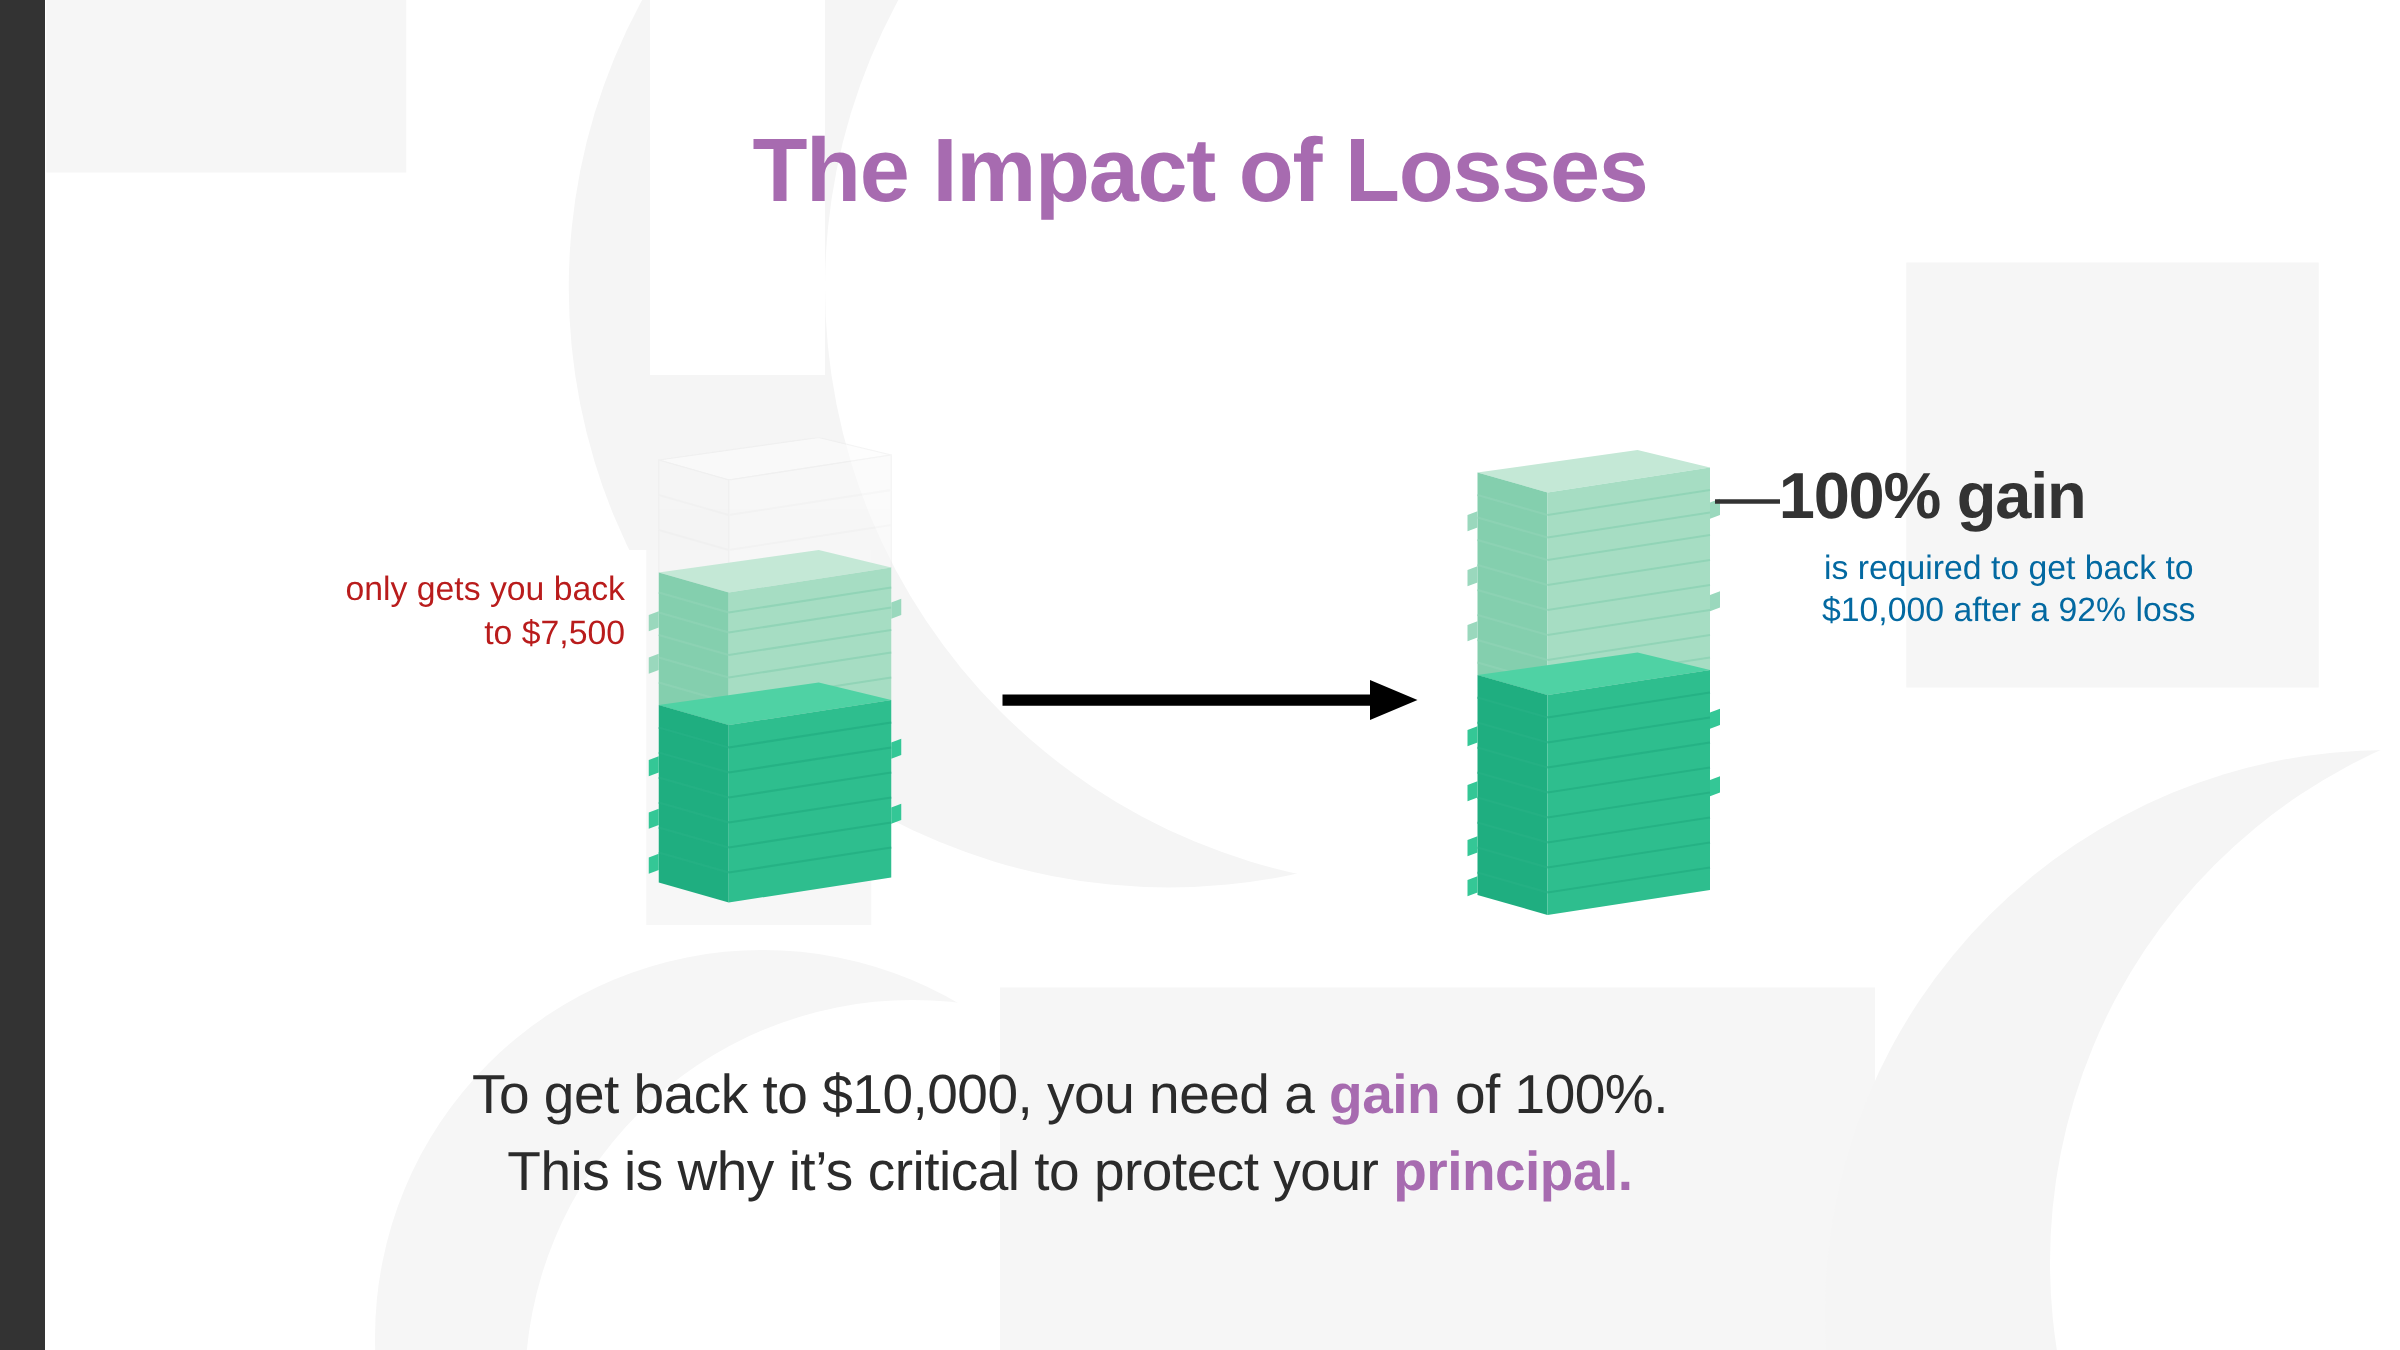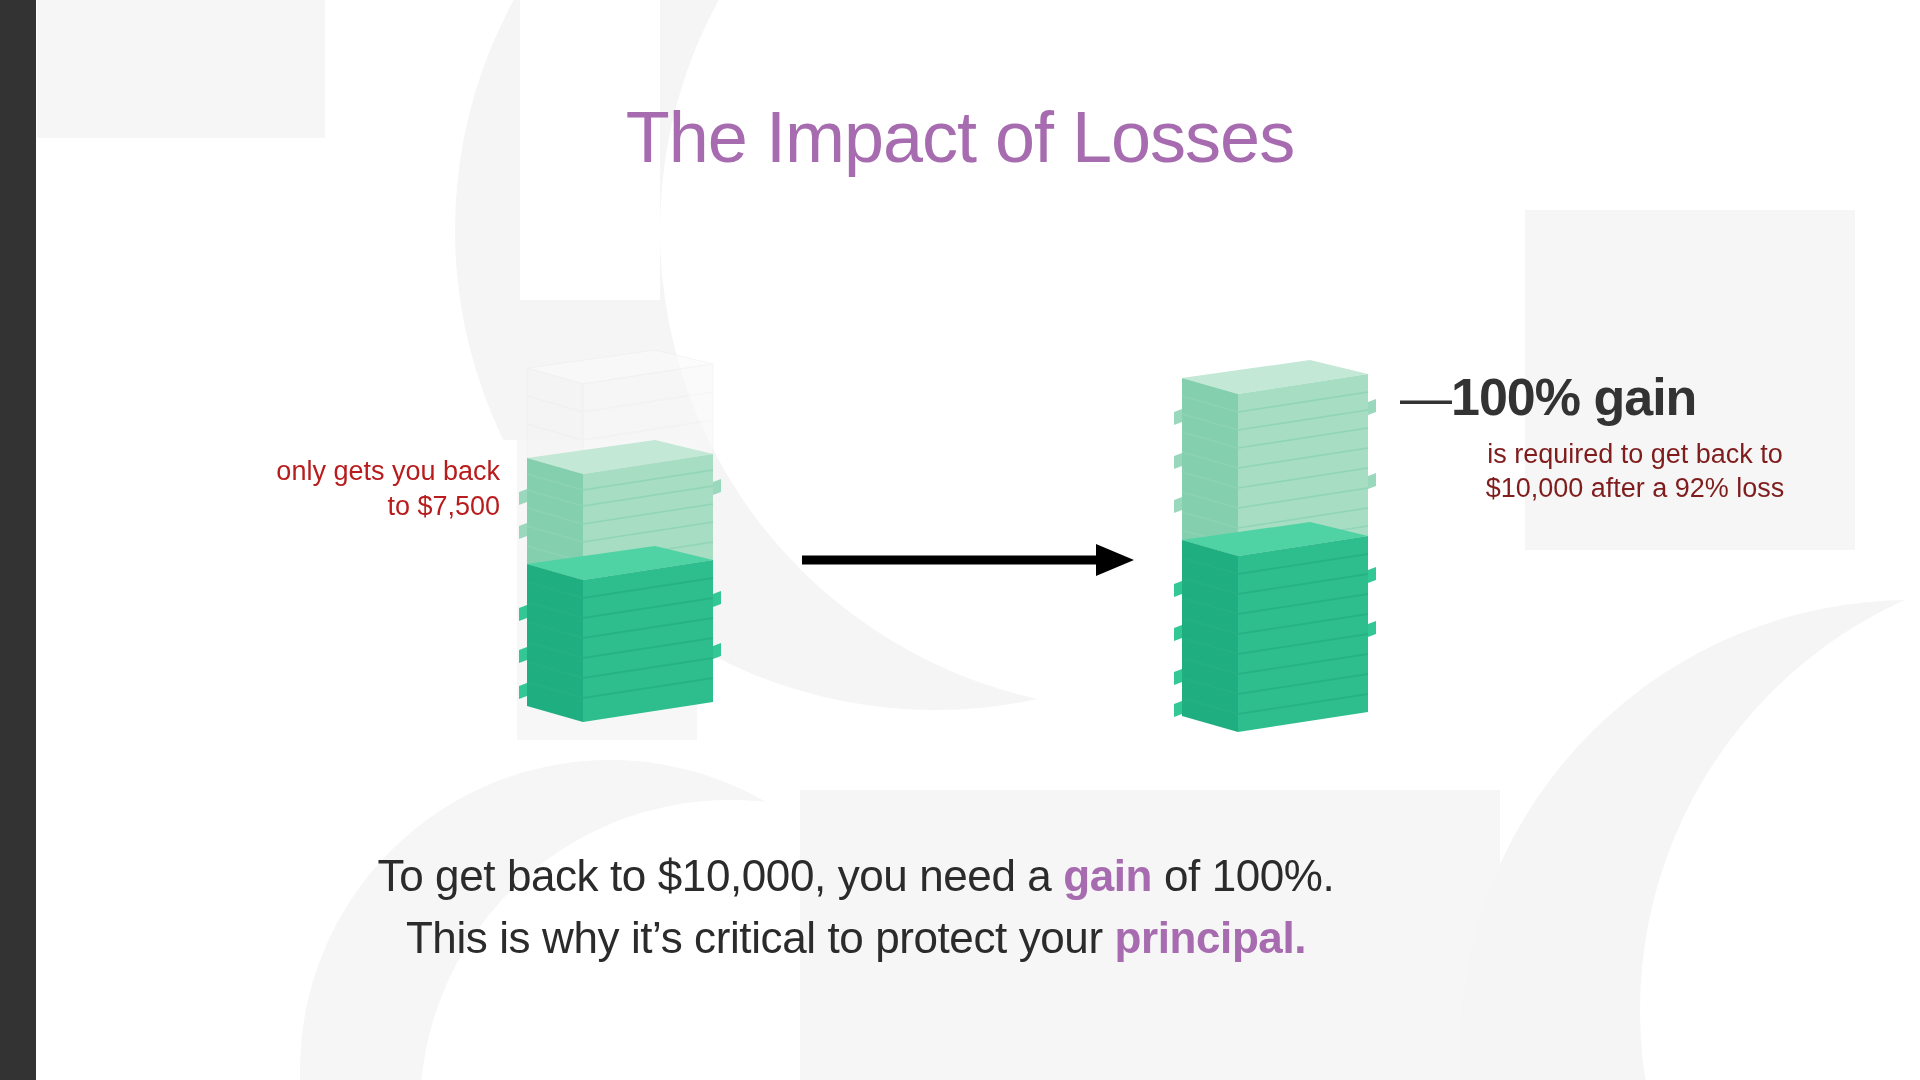--- a/index.html
+++ b/index.html
@@ -46,48 +46,48 @@
     position:absolute; left:420px; top:800px; width:620px; height:620px;
     border-radius:50%; background:#ffffff;
   }
   .bg-sq-mid{ position:absolute; left:520px; top:0px; width:140px; height:300px; background:#ffffff; }
 
   
   .fg{ position:absolute; inset:0; z-index:10; }
 
   .title{
     position:absolute; left:0; top:96px; width:1920px; text-align:center;
-    font-size:72px; font-weight:normal; color:#a76bb0;
+    font-size:72px; font-weight:bold; color:#a76bb0;
     letter-spacing:-1px;
   }
 
   
   .label-left{
     position:absolute; left:80px; top:440px; width:420px; text-align:right;
   }
   .label-left .head{
     font-size:52px; font-weight:bold; color:#333333; white-space:nowrap;
     letter-spacing:-1px; line-height:1.05;
   }
   .label-left .head .dash{ font-weight:400; color:#333; }
   .label-left .sub{
     margin-top:14px; font-size:27px; color:#b91c1c; line-height:1.28;
   }
 
   
   .label-right{
-    position:absolute; left:1400px; top:370px; width:470px; text-align:center;
+    position:absolute; left:1372px; top:370px; width:470px; text-align:center;
   }
   .label-right .head{
     font-size:52px; font-weight:bold; color:#333333; white-space:nowrap;
     letter-spacing:-1px; line-height:1.05; text-align:left;
   }
   .label-right .head .dash{ font-weight:400; }
   .label-right .sub{
-    margin-top:12px; font-size:27px; color:#7f1d1d; line-height:1.28;
+    margin-top:12px; font-size:27px; color:#0369a1; line-height:1.28;
   }
 
   
   .arrow{ position:absolute; left:800px; top:540px; width:340px; height:40px; }
 
   
   .stack{ position:absolute; }
   .stack-left{ left:505px; top:350px; }
   .stack-right{ left:1160px; top:360px; }
 

